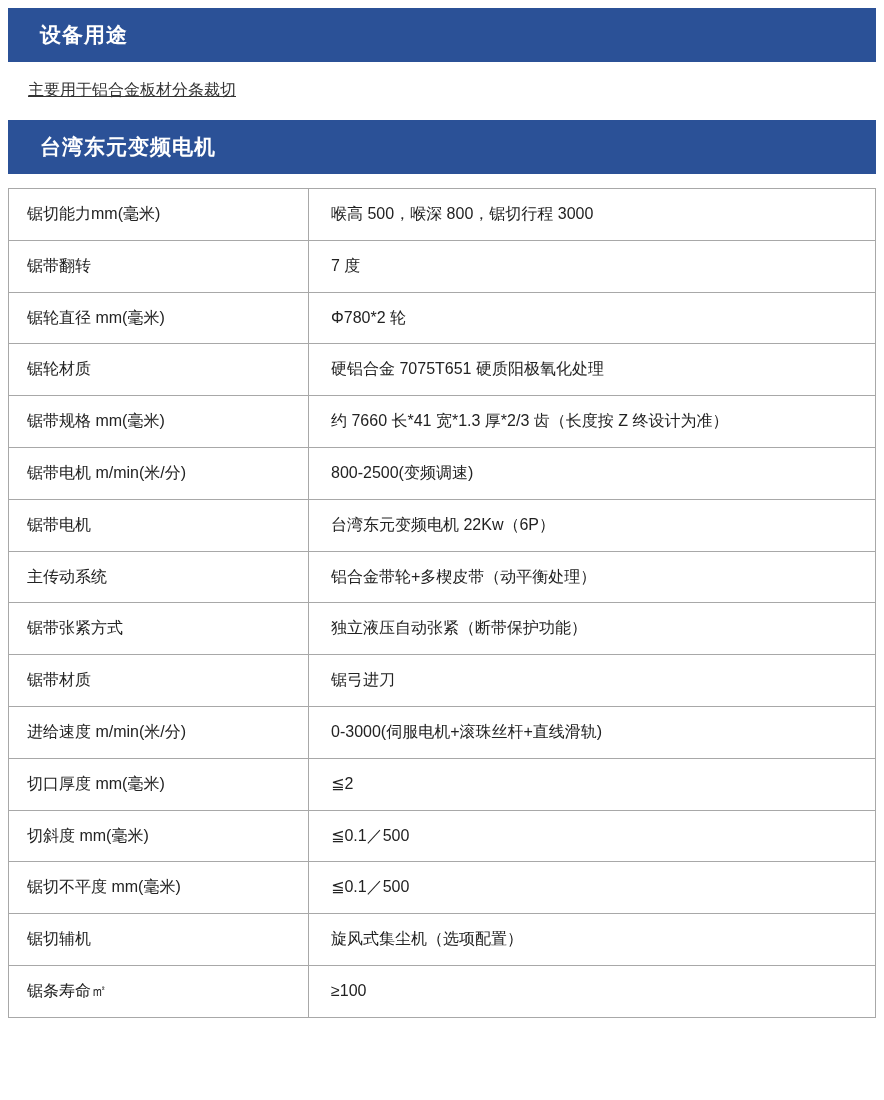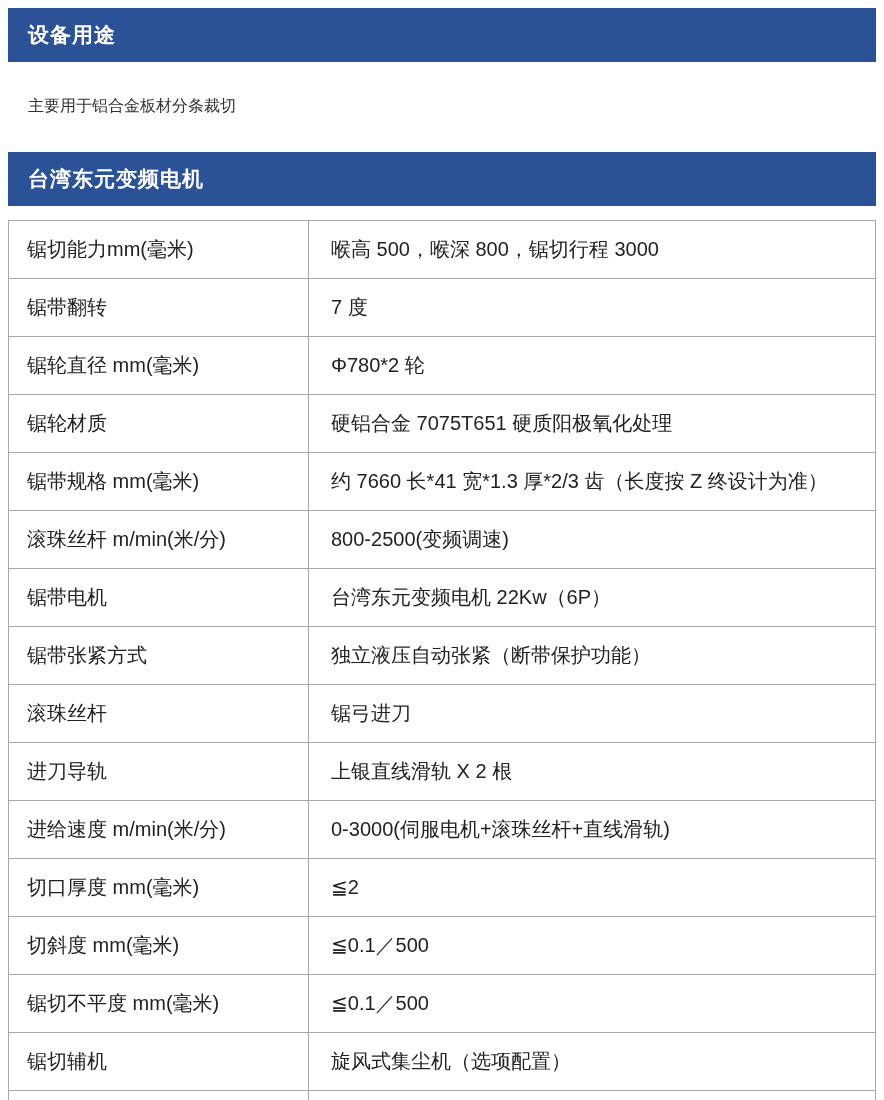--- a/index.html
+++ b/index.html
@@ -21,49 +21,50 @@
   }
   
   .section-bar {
     background: #2b5197;
     color: #ffffff;
     font-size: 21px;
     font-weight: bold;
     letter-spacing: 1px;
     height: 54px;
     line-height: 54px;
-    padding: 0 20px;
+    padding: 0 32px;
     box-sizing: border-box;
     margin: 0 8px;
     width: 868px;
   }
   .section-bar.first {
     margin-top: 8px;
   }
   
   .intro {
     font-size: 16px;
     color: #333333;
     padding: 16px 20px 18px 20px;
-    margin: 16px 8px;
+    margin: 0 8px;
     line-height: 1.5;
+    text-decoration: underline;
   }
   
   .spec-table {
     border-collapse: collapse;
     width: 868px;
     margin: 14px 8px 10px 8px;
     table-layout: fixed;
   }
   .spec-table tr {
     border: 0;
   }
   .spec-table td {
     border: 1px solid #a8a8a8;
-    font-size: 20px;
+    font-size: 16px;
     color: #222222;
     vertical-align: middle;
     line-height: 1.55;
   }
   .spec-table td.label {
     width: 300px;
     padding: 13px 0 13px 18px;
     box-sizing: border-box;
   }
   .spec-table td.value {
@@ -99,38 +100,38 @@
       </tr>
       <tr>
         <td class="label">锯轮材质</td>
         <td class="value">硬铝合金 7075T651 硬质阳极氧化处理</td>
       </tr>
       <tr>
         <td class="label">锯带规格 mm(毫米)</td>
         <td class="value">约 7660 长*41 宽*1.3 厚*2/3 齿（长度按 Z 终设计为准）</td>
       </tr>
       <tr>
-        <td class="label">滚珠丝杆 m/min(米/分)</td>
+        <td class="label">锯带电机 m/min(米/分)</td>
         <td class="value">800-2500(变频调速)</td>
       </tr>
       <tr>
         <td class="label">锯带电机</td>
         <td class="value">台湾东元变频电机 22Kw（6P）</td>
       </tr>
       <tr>
+        <td class="label">主传动系统</td>
+        <td class="value">铝合金带轮+多楔皮带（动平衡处理）</td>
+      </tr>
+      <tr>
         <td class="label">锯带张紧方式</td>
         <td class="value">独立液压自动张紧（断带保护功能）</td>
       </tr>
       <tr>
-        <td class="label">滚珠丝杆</td>
+        <td class="label">锯带材质</td>
         <td class="value">锯弓进刀</td>
-      </tr>
-      <tr>
-        <td class="label">进刀导轨</td>
-        <td class="value">上银直线滑轨 X 2 根</td>
       </tr>
       <tr>
         <td class="label">进给速度 m/min(米/分)</td>
         <td class="value">0-3000(伺服电机+滚珠丝杆+直线滑轨)</td>
       </tr>
       <tr>
         <td class="label">切口厚度 mm(毫米)</td>
         <td class="value">≦2</td>
       </tr>
       <tr>

